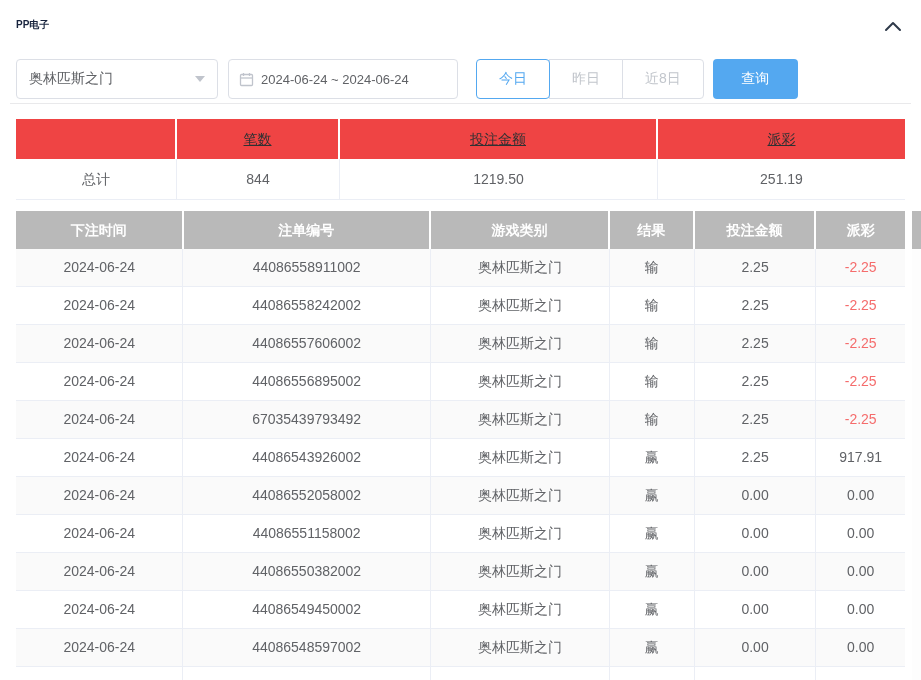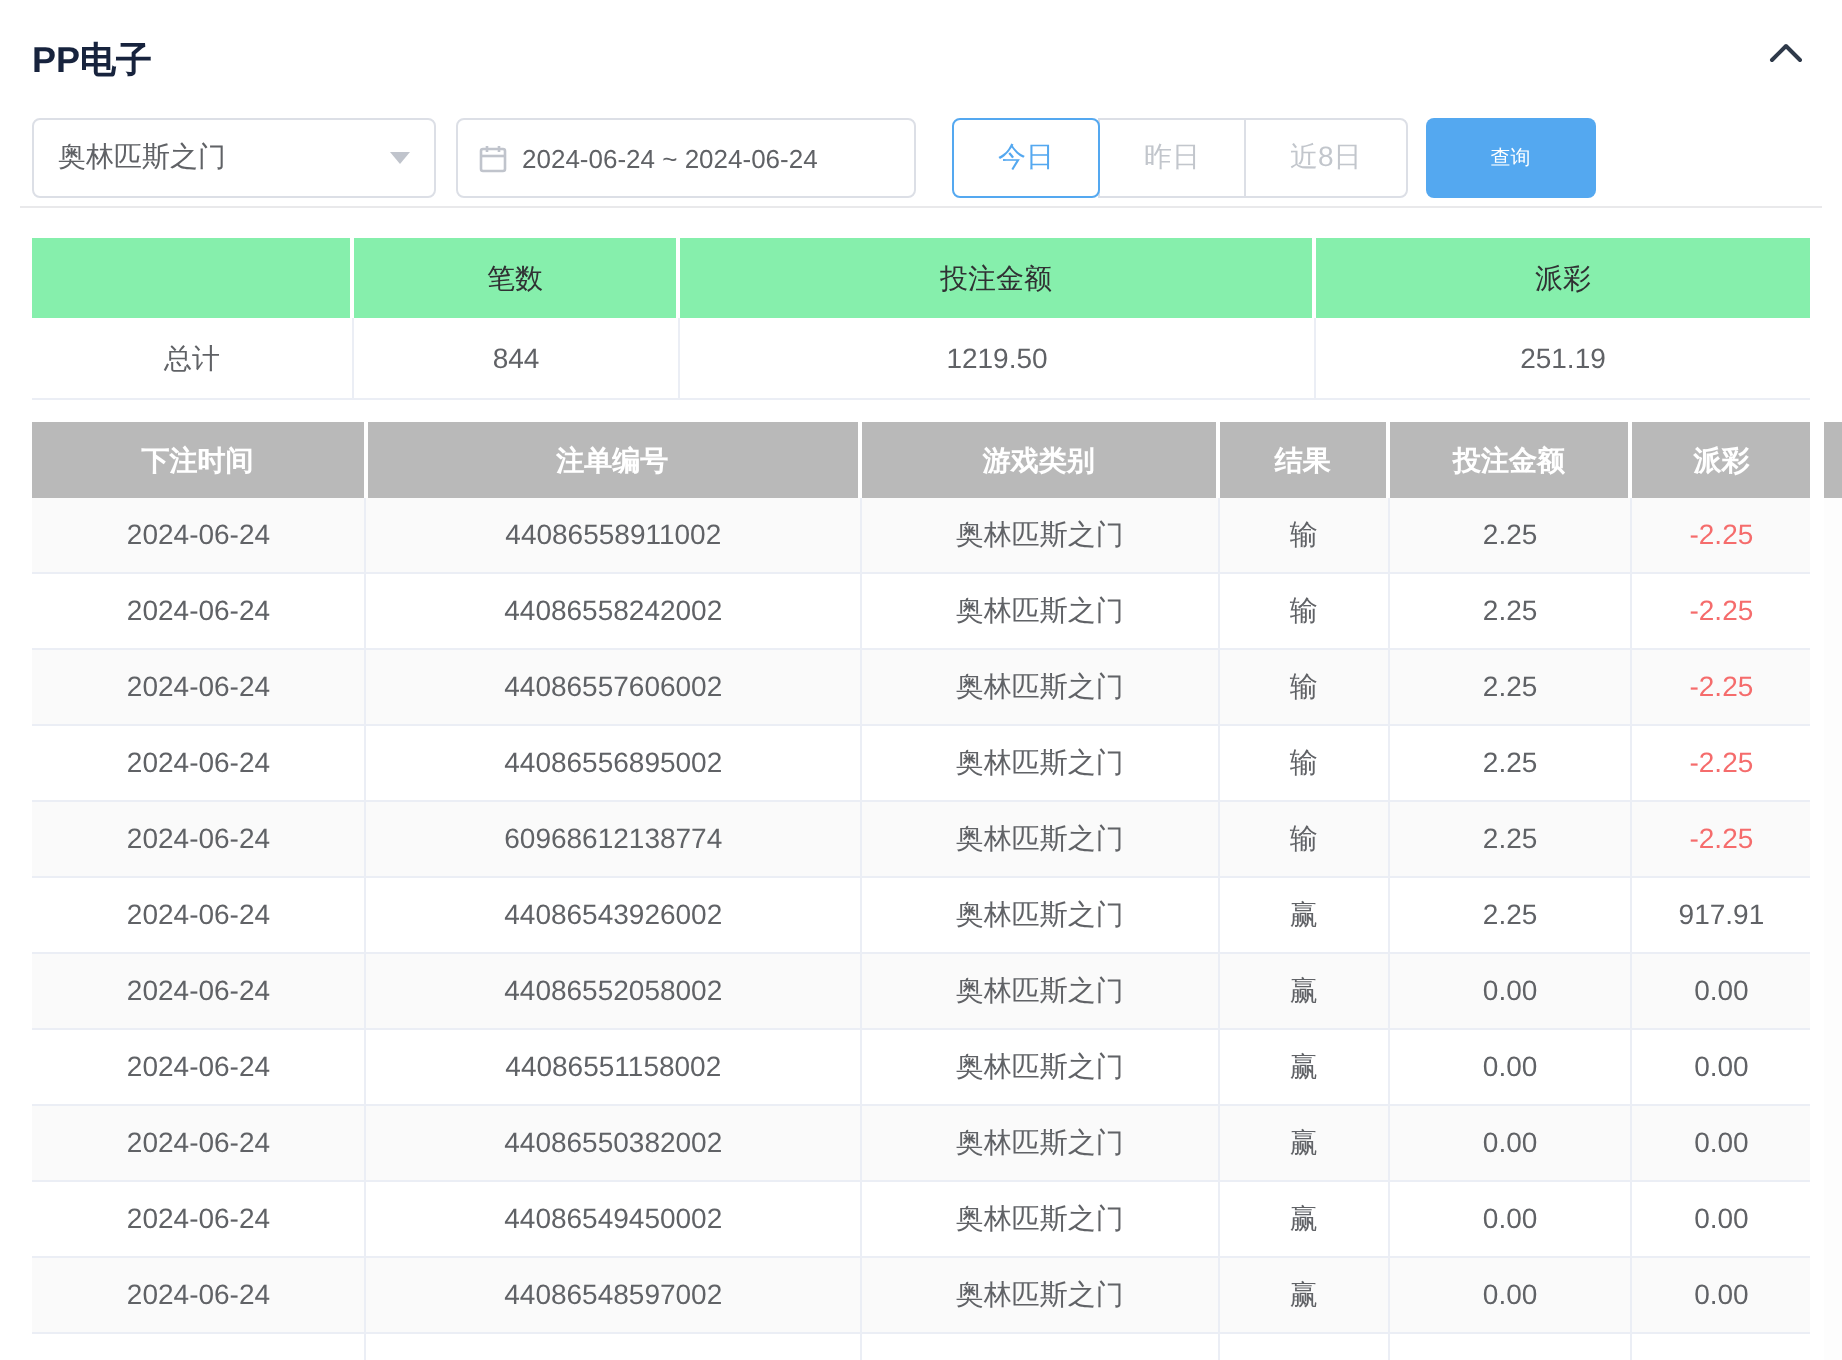--- a/index.html
+++ b/index.html
@@ -5,21 +5,21 @@
   html,body{margin:0;padding:0;}
   body{
     width:921px;height:680px;overflow:hidden;position:relative;
     background:#ffffff;
     font-family:"Liberation Sans","DejaVu Sans",sans-serif;
     color:#606266;
   }
   
   .sec-title{
     position:absolute;left:16px;top:18px;
-    font-size:18px;font-weight:bold;color:#17233d;
+    font-size:10px;font-weight:bold;color:#17233d;
   }
   .collapse-btn{
     position:absolute;right:18px;top:18px;width:20px;height:16px;
     cursor:pointer;display:flex;align-items:center;justify-content:center;
   }
   
   .filters{position:absolute;left:16px;top:59px;height:40px;display:flex;align-items:center;}
   .select{
     width:202px;height:40px;box-sizing:border-box;
     border:1px solid #dcdfe6;border-radius:4px;background:#fff;
@@ -41,30 +41,30 @@
     height:40px;box-sizing:border-box;padding:16px 22px;margin-left:-1px;
     background:#fff;border:1px solid #dcdfe6;font-size:14px;color:#c2c6cc;
     display:flex;align-items:center;cursor:pointer;
     font-family:"Liberation Sans","DejaVu Sans",sans-serif;
   }
   .qbtn:first-child{border-radius:4px 0 0 4px;margin-left:0;}
   .qbtn:last-child{border-radius:0 4px 4px 0;}
   .qbtn.active{color:#54a8f0;border-color:#54a8f0;position:relative;z-index:2;border-radius:4px;}
   .search-btn{
     margin-left:9px;width:85px;height:40px;border:none;border-radius:4px;
-    background:#54a8f0;color:#ffffff;font-size:10px;cursor:pointer;
+    background:#54a8f0;color:#ffffff;font-size:14px;cursor:pointer;
     font-family:"Liberation Sans","DejaVu Sans",sans-serif;
   }
   .divider{position:absolute;left:10px;right:10px;top:103px;height:1px;background:#e9e9eb;}
   
   .summary{position:absolute;left:16px;top:119px;width:889px;font-size:14px;}
   .sum-head{display:flex;height:40px;}
   .sum-head .cell{
-    background:#86efac;color:#303133;line-height:40px;text-align:center;
-    box-sizing:border-box;border-right:2px solid #ffffff;
+    background:#ef4444;color:#303133;line-height:40px;text-align:center;
+    box-sizing:border-box;border-right:2px solid #ffffff;text-decoration:underline;
   }
   .sum-head .cell:last-child{border-right:none;}
   .sum-body{display:flex;height:40px;border-bottom:1px solid #ebeef5;}
   .sum-body .cell{
     line-height:40px;text-align:center;color:#606266;
     box-sizing:border-box;border-right:1px solid #ebeef5;
   }
   .sum-body .cell:last-child{border-right:none;}
   .s0{width:161px;} .s1{width:163px;} .s2{width:318px;} .s3{width:247px;}
   
@@ -176,21 +176,21 @@
       <div class="trow">
         <div class="td c0">2024-06-24</div>
         <div class="td c1">44086556895002</div>
         <div class="td c2">奥林匹斯之门</div>
         <div class="td c3">输</div>
         <div class="td c4">2.25</div>
         <div class="td c5 neg">-2.25</div>
       </div>
       <div class="trow stripe">
         <div class="td c0">2024-06-24</div>
-        <div class="td c1">60968612138774</div>
+        <div class="td c1">67035439793492</div>
         <div class="td c2">奥林匹斯之门</div>
         <div class="td c3">输</div>
         <div class="td c4">2.25</div>
         <div class="td c5 neg">-2.25</div>
       </div>
       <div class="trow">
         <div class="td c0">2024-06-24</div>
         <div class="td c1">44086543926002</div>
         <div class="td c2">奥林匹斯之门</div>
         <div class="td c3">赢</div>

